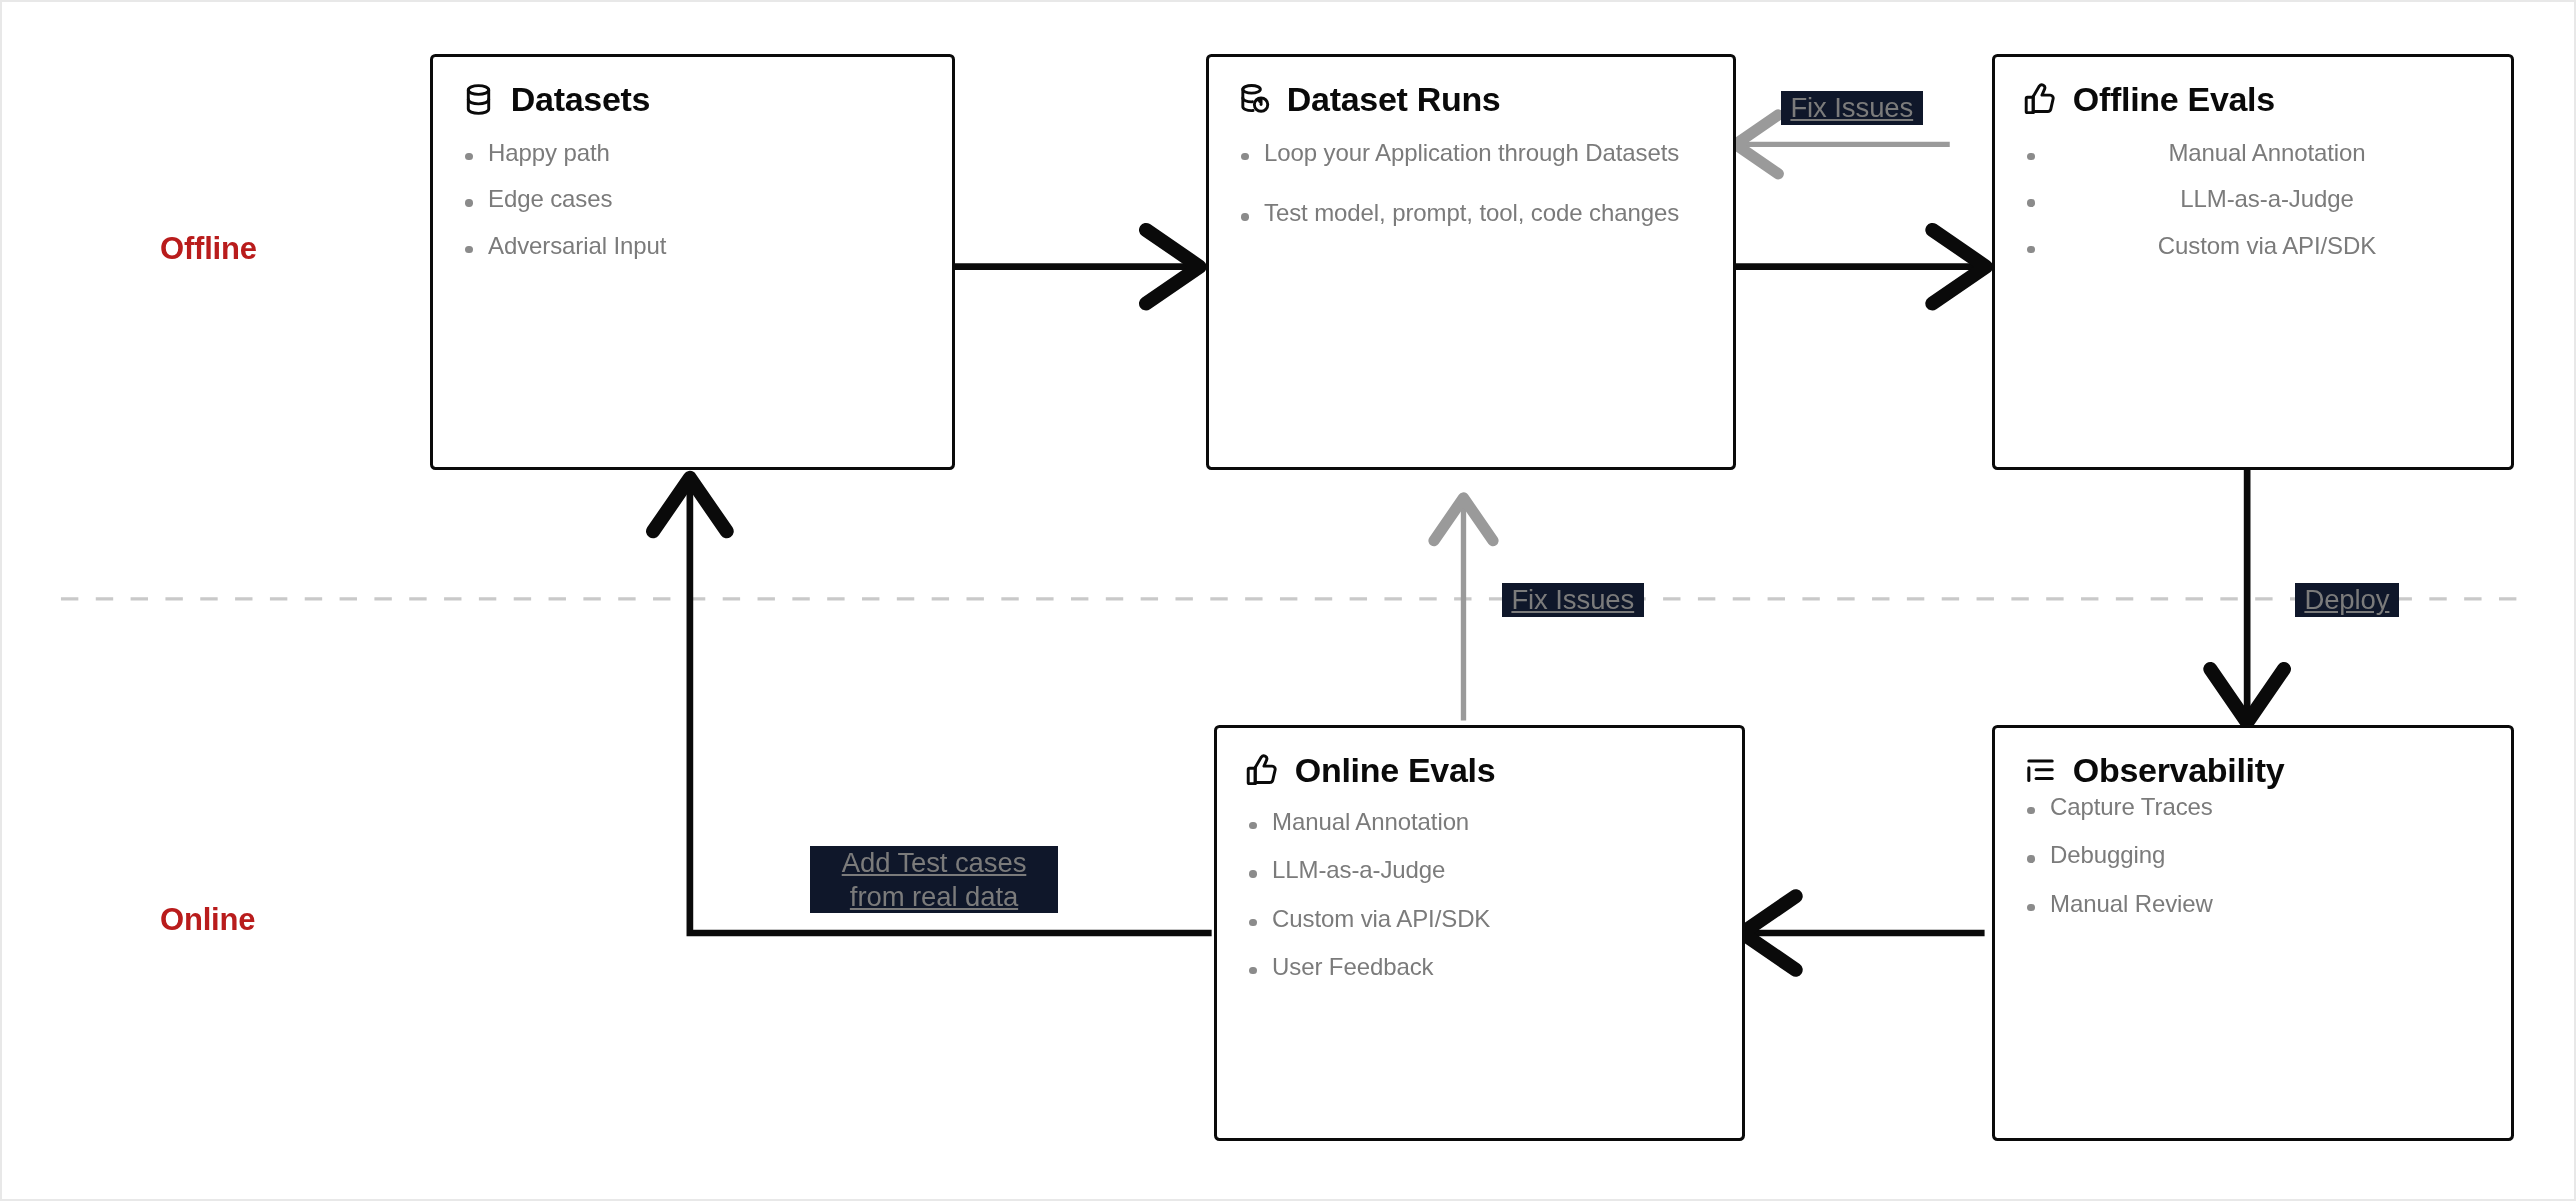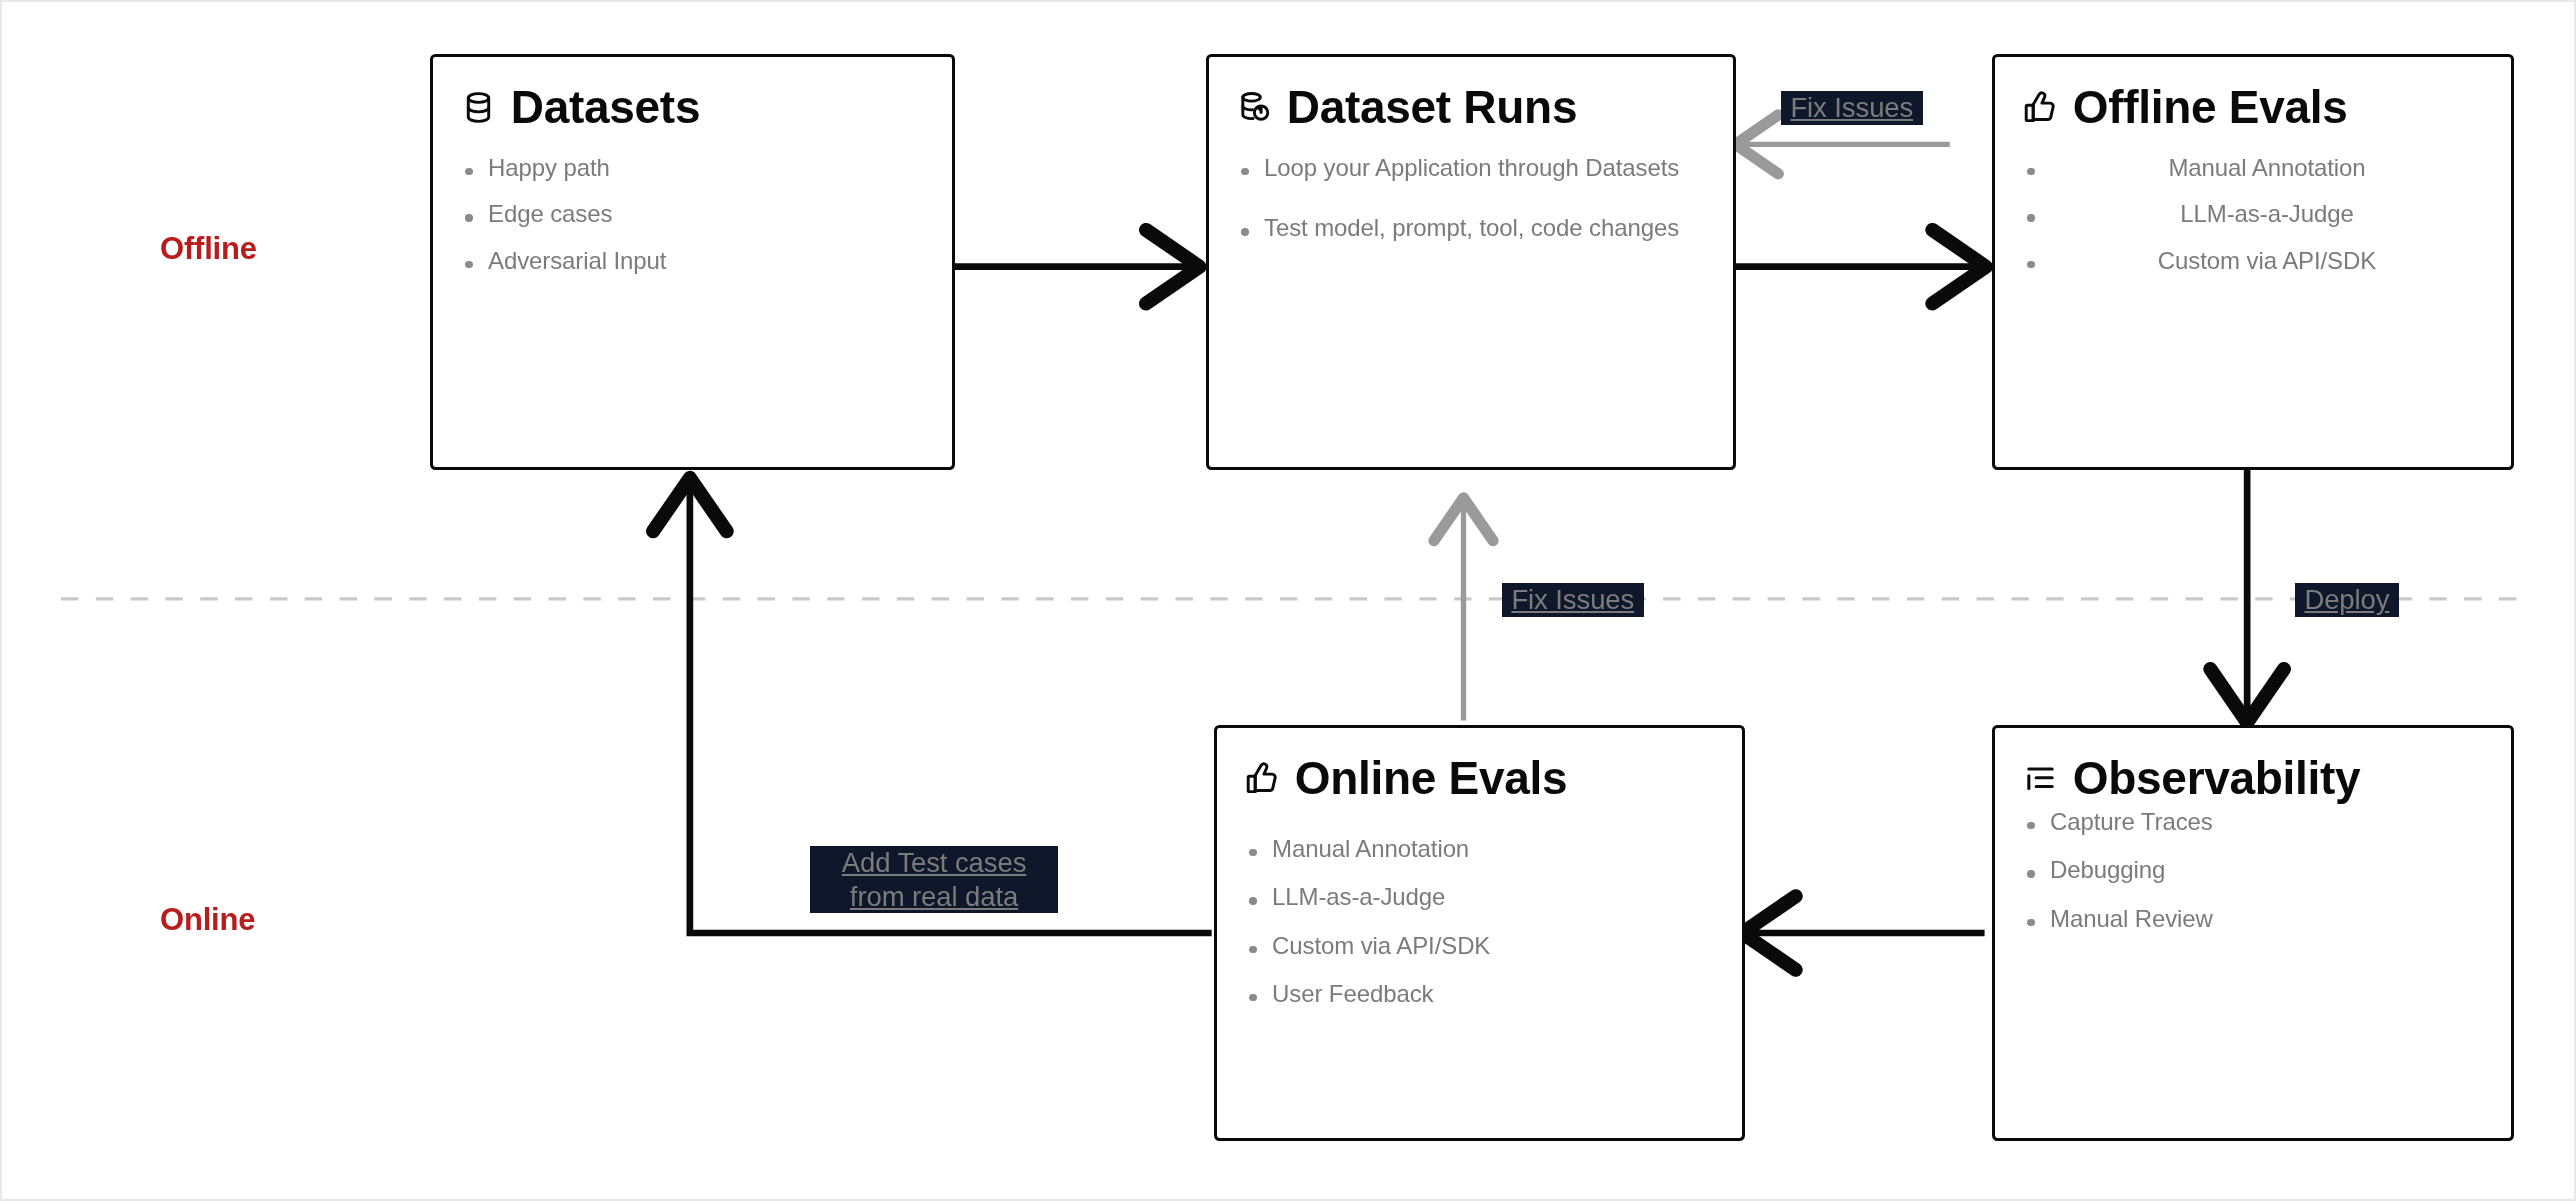--- a/index.html
+++ b/index.html
@@ -35,21 +35,21 @@
     box-sizing: border-box;
     padding: 23px 27px;
   }
   .node-head {
     display: flex;
     align-items: center;
     gap: 14.8px;
     margin-bottom: 20px;
   }
   .node-title {
-    font-size: 46px;
+    font-size: 34px;
     font-weight: 700;
     color: #0a0a0a;
     letter-spacing: -0.3px;
     white-space: nowrap;
   }
   .node-icon {
     width: 36px;
     height: 36px;
     flex: 0 0 36px;
     display: flex;
@@ -190,21 +190,21 @@
         <span class="node-title">Offline Evals</span>
       </div>
       <ul class="bullets">
         <li class="bullet">Manual Annotation</li>
         <li class="bullet">LLM-as-a-Judge</li>
         <li class="bullet">Custom via API/SDK</li>
       </ul>
     </div>
 
     <div class="node" style="left:1212px; top:723px; width:531px; height:416px;">
-      <div class="node-head" style="margin-bottom:30px;">
+      <div class="node-head" style="margin-bottom:18px;">
         <span class="node-icon">
           <svg viewBox="0 0 24 24" fill="none" stroke="#0a0a0a" stroke-width="2" stroke-linecap="round" stroke-linejoin="round">
             <path d="M7 10 v11"></path>
             <path d="M3 10.5 h4 v10.5 h-4 a0.8 0.8 0 0 1 -0.8 -0.8 v-8.9 a0.8 0.8 0 0 1 0.8 -0.8 z"></path>
             <path d="M7 10 l4.2 -7.2 a2.1 2.1 0 0 1 3.6 2.1 L13 9 h5.6 a2.1 2.1 0 0 1 2.05 2.6 l-1.6 7 a2.1 2.1 0 0 1 -2.05 1.6 H7"></path>
           </svg>
         </span>
         <span class="node-title">Online Evals</span>
       </div>
       <ul class="bullets">

